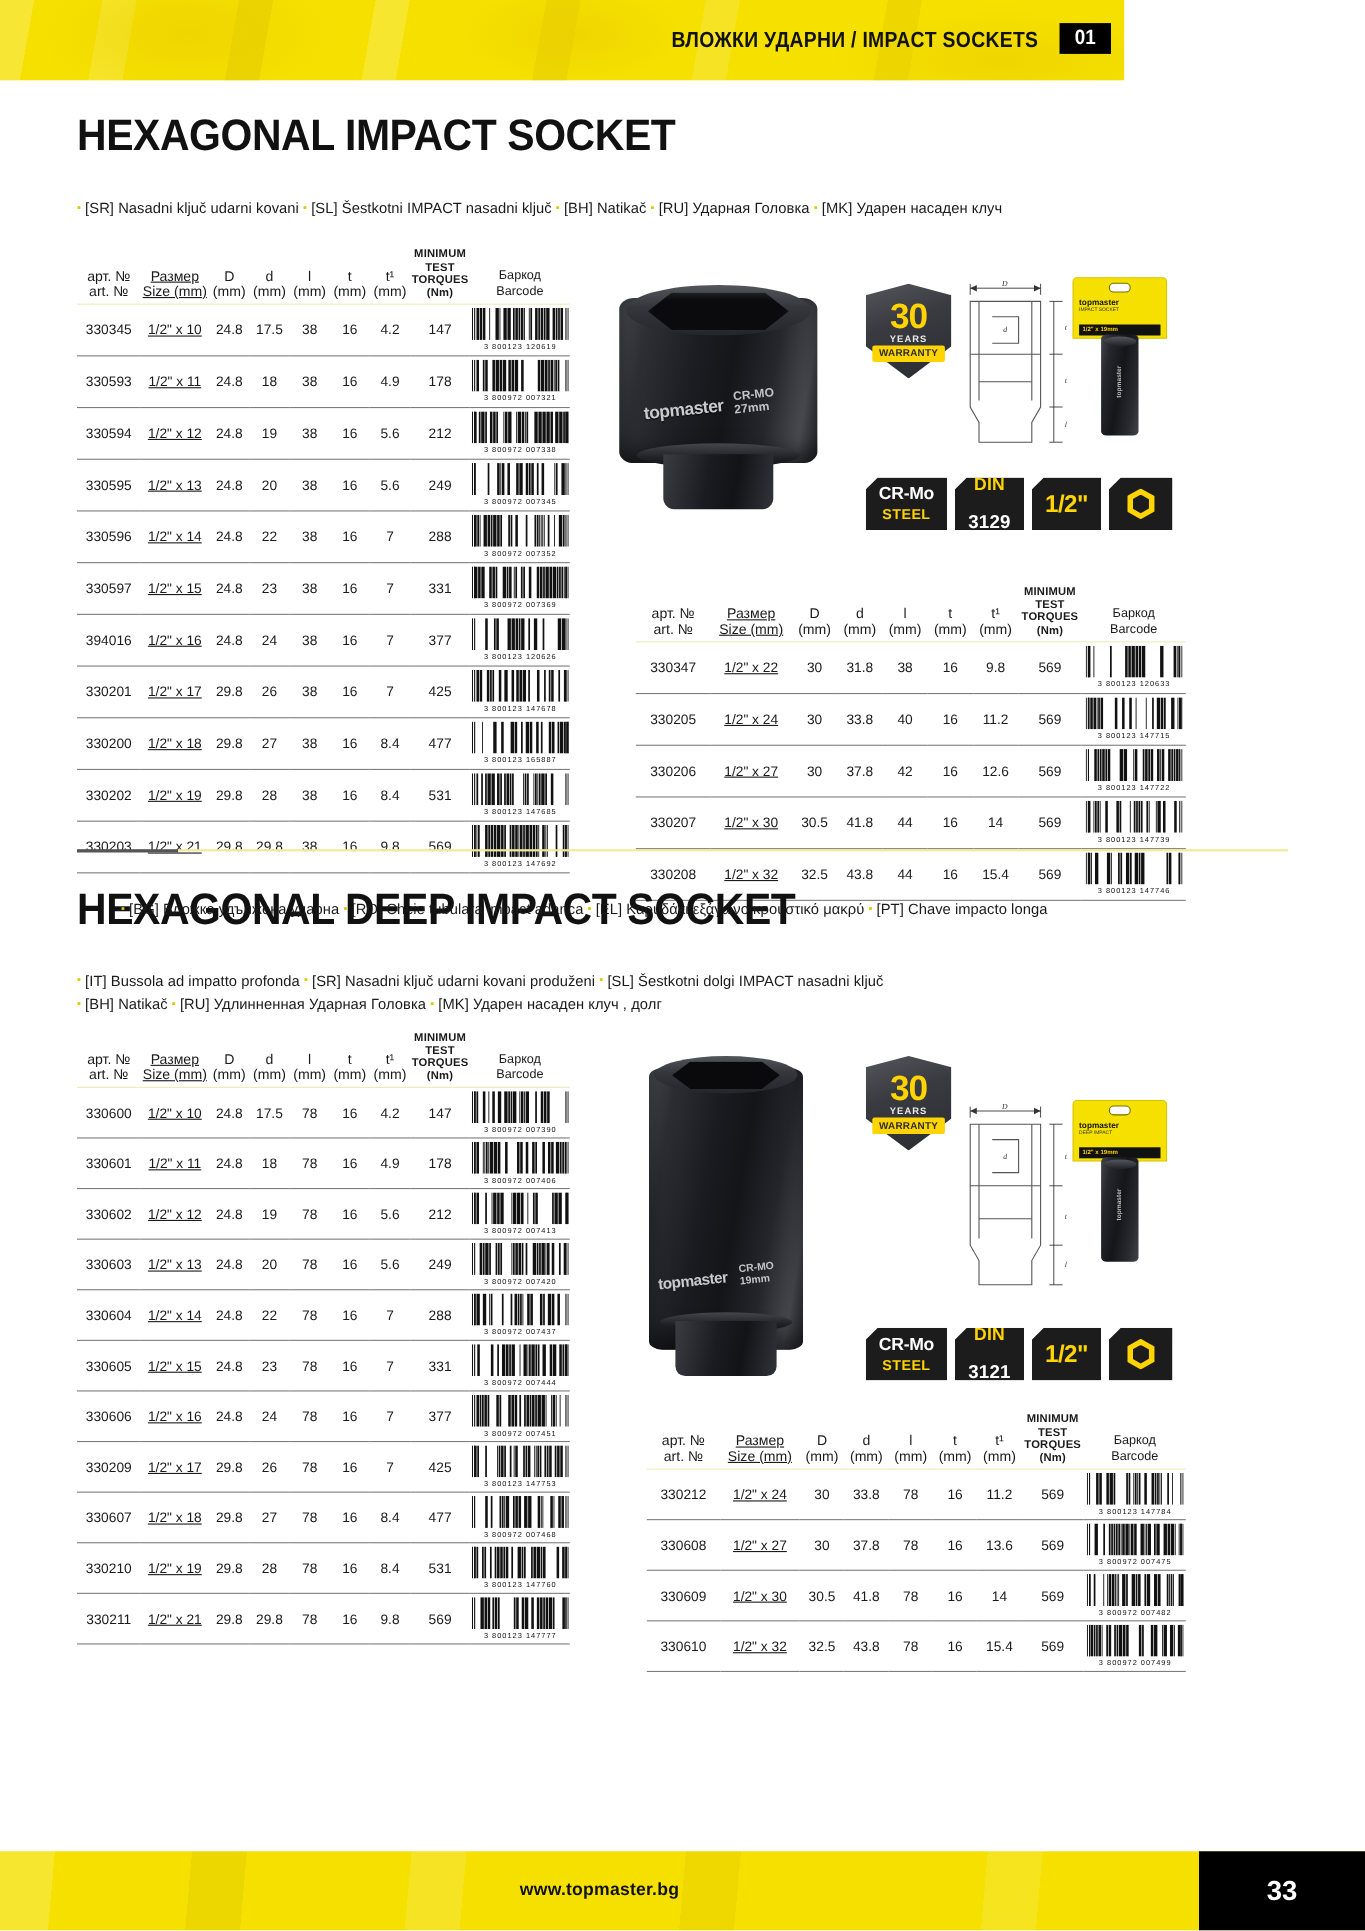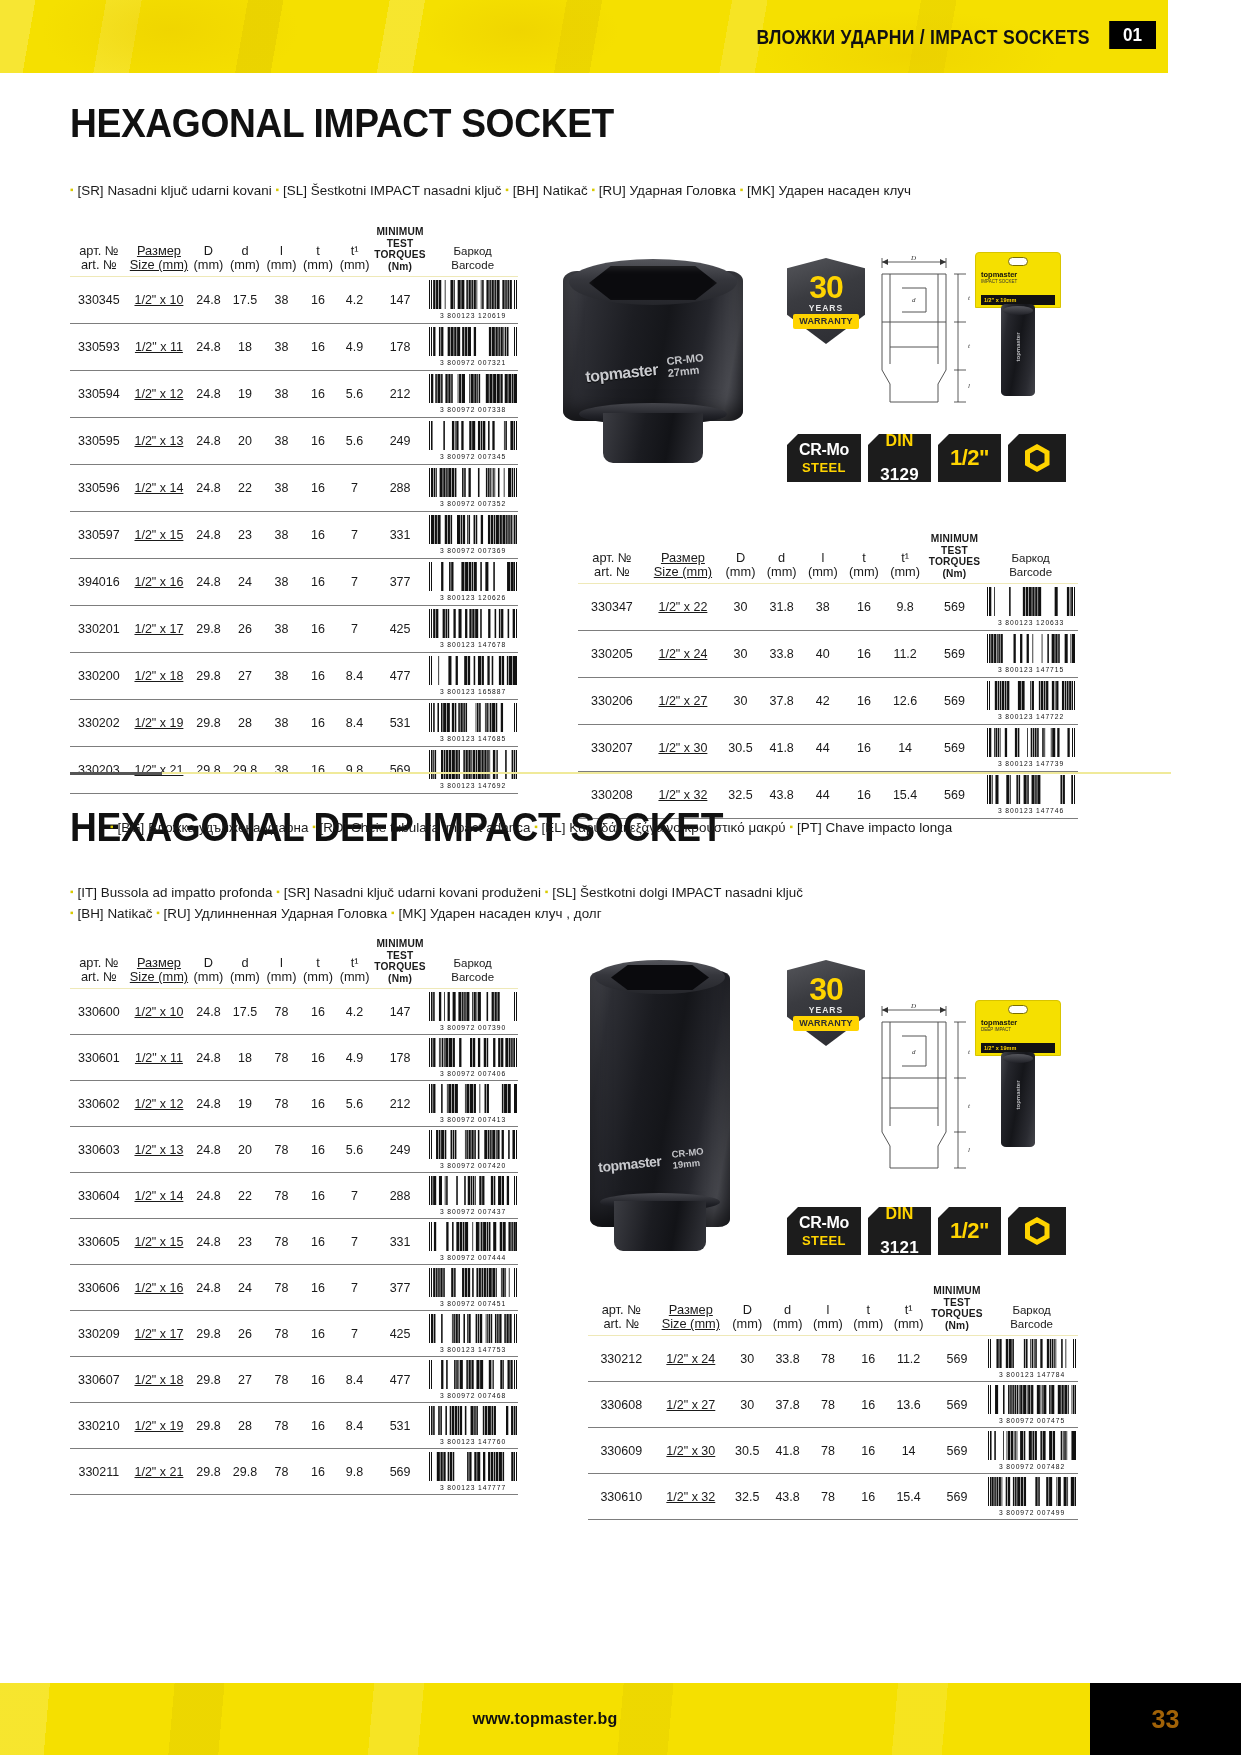--- a/index.html
+++ b/index.html
@@ -6,21 +6,21 @@
   html, body {
     width: 1241px; height: 1755px;
     font-family: "Liberation Sans", sans-serif;
     background: #ffffff;
     overflow: hidden;
   }
   .page { position: relative; width: 1241px; height: 1755px; background:#fff; }
 
   
   .topbar {
-    position: absolute; left: 0; top: 0; width: 1168px; height: 73px;
+    position: absolute; left: 0; top: 0; width: 1022px; height: 73px;
     background: #f5e000;
     background-image:
       linear-gradient(100deg, rgba(255,255,255,.20) 0 3%, rgba(0,0,0,0) 3% 9%,
                       rgba(255,255,255,.16) 9% 12%, rgba(0,0,0,0) 12% 21%,
                       rgba(214,190,0,.35) 21% 24%, rgba(0,0,0,0) 24% 33%,
                       rgba(255,255,255,.18) 33% 36%, rgba(0,0,0,0) 36% 48%,
                       rgba(214,190,0,.30) 48% 51%, rgba(0,0,0,0) 51% 62%,
                       rgba(255,255,255,.14) 62% 65%, rgba(0,0,0,0) 65% 78%,
                       rgba(214,190,0,.25) 78% 81%, rgba(0,0,0,0) 81% 100%);
     overflow: hidden;
@@ -276,21 +276,21 @@
                       rgba(255,255,255,.12) 72% 76%, rgba(0,0,0,0) 76% 100%);
   }
   .footer-url {
     position:absolute; left:0; top:0; width:1090px; height:72px;
     display:flex; align-items:center; justify-content:center;
     font-size:16px; font-weight:700; color:#111; letter-spacing:.2px;
   }
   .footer-pg {
     position:absolute; right:0; top:0; width:151px; height:72px; background:#000;
     display:flex; align-items:center; justify-content:center;
-    color:#a16207; font-size:25px; font-weight:700;
+    color:#ffffff; font-size:25px; font-weight:700;
   }
 </style>
 </head>
 <body>
 
 <div class="page">
 
   <div class="topbar">
     <div class="smudge" style="left:40px;top:-30px;width:260px;height:120px;"></div>
     <div class="smudge" style="left:420px;top:-14px;width:200px;height:90px;"></div>

